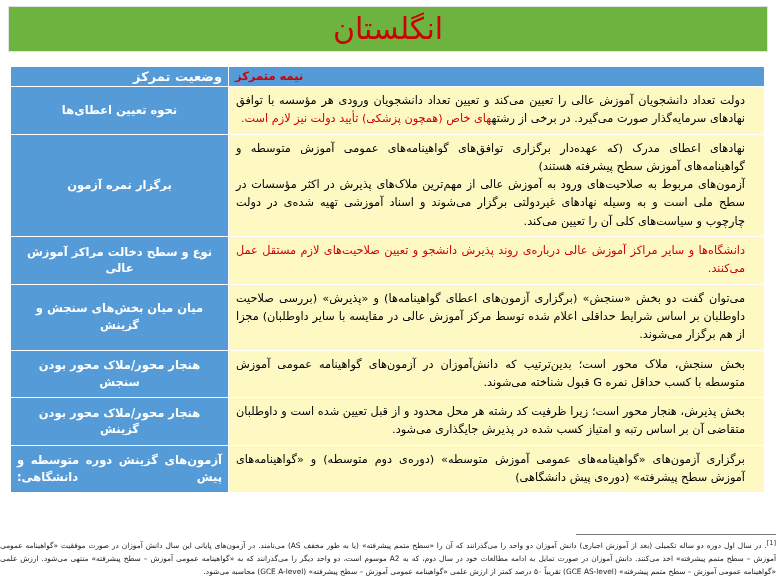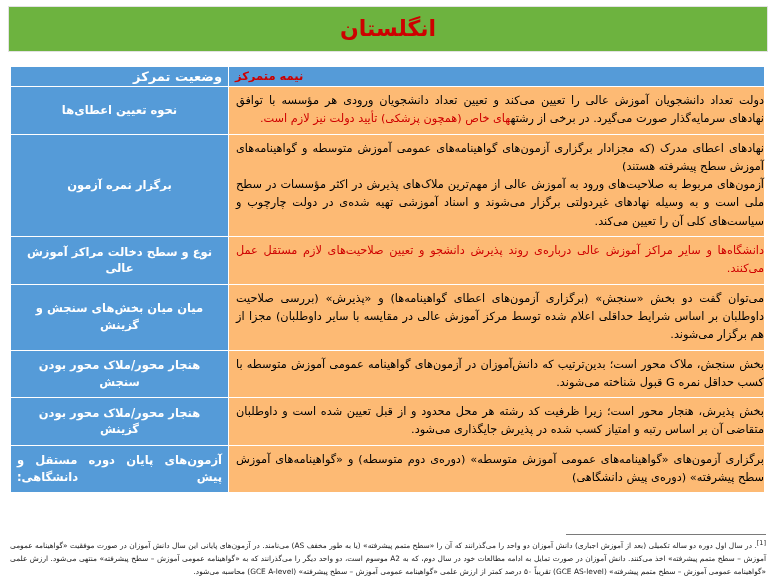--- a/index.html
+++ b/index.html
@@ -32,22 +32,22 @@
     background: #6DB33F;
     border: 1px solid #e2e2e2;
     height: 46px;
     display: flex;
     align-items: center;
     justify-content: center;
     box-sizing: border-box;
   }
   .banner-title {
     color: #CE0000;
-    font-size: 22px;
-    font-weight: bold;
+    font-size: 30px;
+    font-weight: normal;
     letter-spacing: 0px;
     line-height: 1;
   }
 
   
   .table-wrap {
     padding: 14px 11px 0 11px;
     box-sizing: border-box;
   }
   table.main {
@@ -92,37 +92,37 @@
     text-align: center;
     padding: 4px 8px;
     line-height: 1.45;
   }
   td.label-cell.justify {
     text-align: justify;
     text-align-last: justify;
     padding: 4px 6px;
   }
   td.content-cell {
-    background: #fdba74;
+    background: #fef9c3;
     font-size: 11.3px;
     line-height: 1.62;
     text-align: justify;
-    padding: 5px 0 5px 7px;
+    padding: 5px 19px 5px 7px;
     color: #000000;
   }
   td.content-cell.red { color: #CE0000; }
   td.content-cell p { margin: 0; }
 
   
   .footnote-wrap {
     position: absolute;
     left: 0;
     right: 0;
     bottom: 8px;
-    padding: 0 10px;
+    padding: 0 0;
     box-sizing: border-box;
   }
   .footnote-rule {
     border-top: 1px solid #7a7a7a;
     width: 200px;
     margin: 0 0 3px 0;
   }
   .footnote {
     font-size: 7.4px;
     line-height: 1.75;
@@ -157,21 +157,21 @@
 
         <tr>
           <td class="content-cell">
               <p><span>دولت تعداد دانشجویان آموزش عالی را تعیین می‌کند و تعیین تعداد دانشجویان ورودی هر مؤسسه با توافق نهادهای سرمایه‌گذار صورت می‌گیرد. در برخی از رشته</span><span style="color:#CE0000">های خاص (همچون پزشکی) تأیید دولت نیز لازم است.</span></p>
             </td>
           <td class="label-cell">نحوه تعیین اعطای‌ها</td>
         </tr>
 
         <tr>
           <td class="content-cell">
-            <p>نهادهای اعطای مدرک (که مجزا‌دار برگزاری آزمون‌های گواهینامه‌های عمومی آموزش متوسطه و گواهینامه‌های آموزش سطح پیشرفته هستند)</p>
+            <p>نهادهای اعطای مدرک (که عهده‌دار برگزاری توافق‌های گواهینامه‌های عمومی آموزش متوسطه و گواهینامه‌های آموزش سطح پیشرفته هستند)</p>
             <p>آزمون‌های مربوط به صلاحیت‌های ورود به آموزش عالی از مهم‌ترین ملاک‌های پذیرش در اکثر مؤسسات در سطح ملی است و به وسیله نهادهای غیردولتی برگزار می‌شوند و اسناد آموزشی تهیه شده‌ی در دولت چارچوب و سیاست‌های کلی آن را تعیین می‌کند.</p>
           </td>
           <td class="label-cell">برگزار نمره آزمون</td>
         </tr>
 
         <tr>
           <td class="content-cell red">دانشگاه‌ها و سایر مراکز آموزش عالی درباره‌ی روند پذیرش دانشجو و تعیین صلاحیت‌های لازم مستقل عمل می‌کنند.</td>
           <td class="label-cell">نوع و سطح دخالت مراکز آموزش عالی</td>
         </tr>
 
@@ -185,21 +185,21 @@
           <td class="label-cell">هنجار محور/ملاک محور بودن سنجش</td>
         </tr>
 
         <tr>
           <td class="content-cell">بخش پذیرش، هنجار محور است؛ زیرا ظرفیت کد رشته هر محل محدود و از قبل تعیین شده است و داوطلبان متقاضی آن بر اساس رتبه و امتیاز کسب شده در پذیرش جایگذاری می‌شود.</td>
           <td class="label-cell">هنجار محور/ملاک محور بودن گزینش</td>
         </tr>
 
         <tr>
           <td class="content-cell">برگزاری آزمون‌های «گواهینامه‌های عمومی آموزش متوسطه» (دوره‌ی دوم متوسطه) و «گواهینامه‌های آموزش سطح پیشرفته» (دوره‌ی پیش دانشگاهی)</td>
-          <td class="label-cell justify">آزمون‌های پایان دوره مستقل و پیش دانشگاهی:</td>
+          <td class="label-cell justify">آزمون‌های گزینش دوره متوسطه و پیش دانشگاهی:</td>
         </tr>
       </tbody>
     </table>
   </div>
 
   <div class="footnote-wrap">
     <div class="footnote-rule"></div>
     <div class="footnote"><sup>[1]</sup><span>. در سال اول دوره دو ساله تکمیلی (بعد از آموزش اجباری) دانش آموزان دو واحد را می‌گذرانند که آن را «سطح متمم پیشرفته» (یا به طور مخفف AS) می‌نامند. در آزمون‌های پایانی این سال دانش آموزان در صورت موفقیت «گواهینامه عمومی آموزش – سطح متمم پیشرفته» اخذ می‌کنند. دانش آموزان در صورت تمایل به ادامه مطالعات خود در سال دوم، که به A2 موسوم است، دو واحد دیگر را می‌گذرانند که به «گواهینامه عمومی آموزش – سطح پیشرفته» منتهی می‌شود. ارزش علمی «گواهینامه عمومی آموزش – سطح متمم پیشرفته» (GCE AS-level) تقریباً ۵۰ درصد کمتر از ارزش علمی «گواهینامه عمومی آموزش – سطح پیشرفته» (GCE A-level) محاسبه می‌شود.</span></div>
   </div>
 

